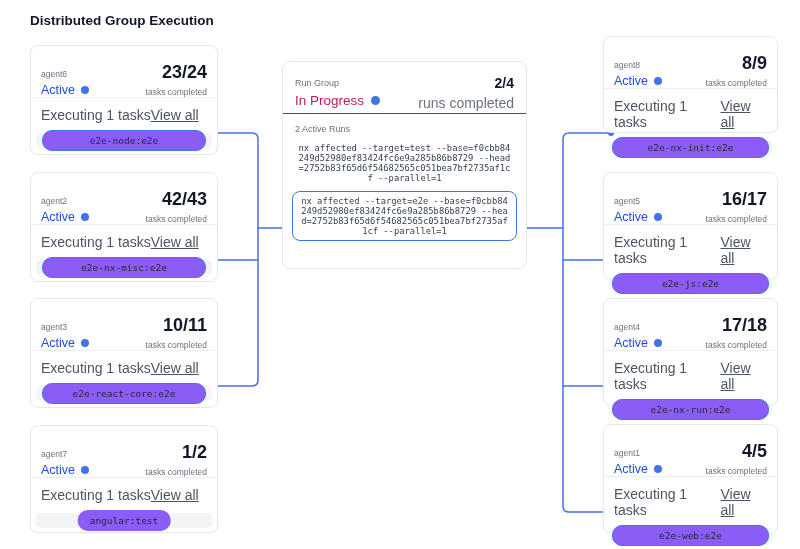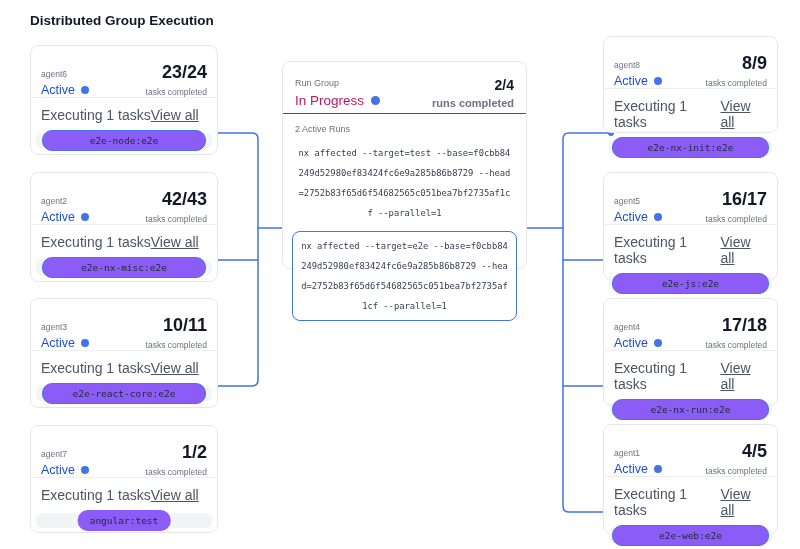--- a/index.html
+++ b/index.html
@@ -37,24 +37,24 @@
 
   
   .center-card{left:282px;top:61px;width:245px;height:208px;}
   .center-header{display:flex;justify-content:space-between;align-items:center;
                  box-sizing:border-box;height:52px;padding:11px 12px 0 12px;border-bottom:1px solid #be185d;}
   .rg-label{font-size:9px;color:#6b7280;margin-bottom:5px;}
   .rg-status{display:flex;align-items:center;gap:7px;font-size:13.5px;color:#be185d;}
   .rg-dot{width:9px;height:9px;border-radius:50%;background:#4472e8;flex:0 0 auto;}
   .rg-right{text-align:right;}
   .rg-fraction{font-size:14px;font-weight:600;color:#111827;margin-bottom:4px;}
-  .rg-caption{font-size:11px;color:#6b7280;font-weight:bold;}
+  .rg-caption{font-size:14px;color:#6b7280;}
   .center-body{padding:10px 9px 0 9px;}
   .active-runs{font-size:9px;color:#6b7280;margin:0 3px 9px 3px;}
-  .cmd{font-family:"DejaVu Sans Mono",monospace;font-size:8.8px;line-height:20px;
+  .cmd{font-family:"DejaVu Sans Mono",monospace;font-size:8.8px;line-height:10px;
        color:#374151;text-align:center;word-break:break-all;}
   .cmd.plain-cmd{margin:0 4px 8px 4px;cursor:pointer;}
   .cmd.highlighted-cmd{border:1.5px solid #4472e8;border-radius:8px;padding:4px 6px;cursor:pointer;background:#ffffff;}
 </style>
 </head>
 <body>
 
 <div class="canvas">
 
   <div class="page-title">Distributed Group Execution</div>

